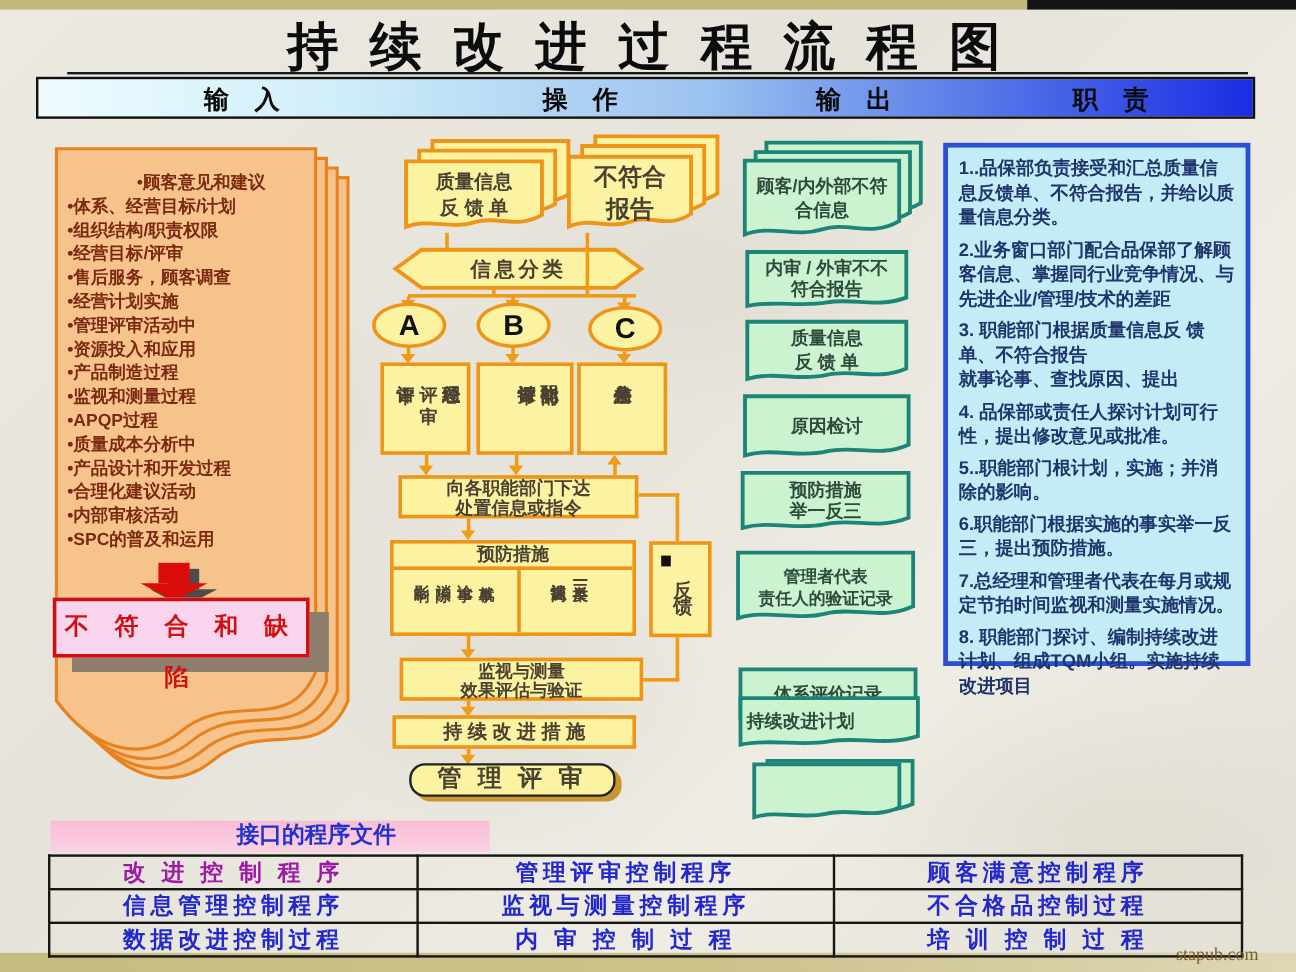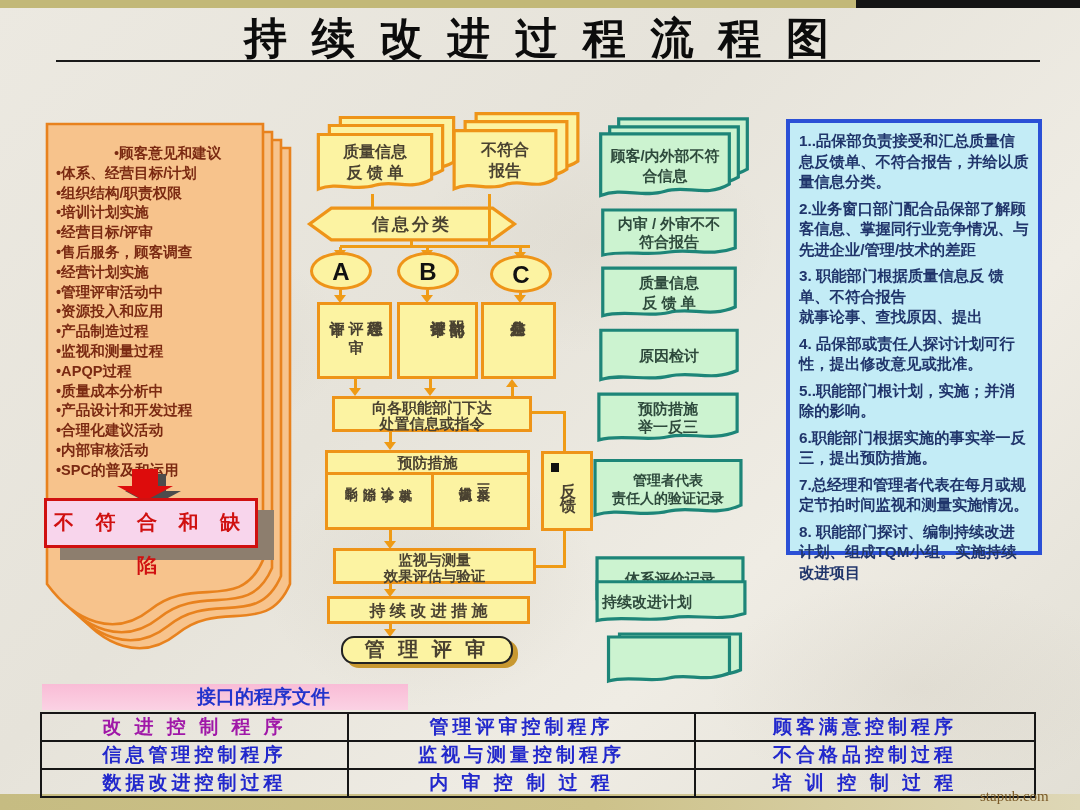--- a/index.html
+++ b/index.html
@@ -13,21 +13,21 @@
       radial-gradient(240px 180px at 40% 72%, rgba(150,140,120,.10), transparent 70%),
       radial-gradient(300px 160px at 85% 85%, rgba(160,150,130,.10), transparent 70%);}
   .abs{position:absolute;}
   
   .strip-top-khaki{left:0;top:0;width:856px;height:8px;background:#c2b878;}
   .strip-top-black{left:856px;top:0;width:224px;height:8px;background:#141414;}
   .strip-bottom{left:0;top:794px;width:1080px;height:16px;
     background:linear-gradient(90deg,#c6bc82,#cdc28a 55%,#ded7b6);}
   
   .title{left:0;top:10px;width:1080px;text-align:center;font-size:43px;font-weight:900;
-    color:#0c0c0c;letter-spacing:7px;font-family:Liberation Serif, serif;}
+    color:#0c0c0c;letter-spacing:7px;font-family:Liberation Sans, sans-serif;}
   .title-rule{left:56px;top:60px;width:984px;height:2px;background:#1a1a1a;}
   
   .header-bar{left:30px;top:64px;width:1012px;height:31px;border:2px solid #111;
     background:linear-gradient(90deg,#eefcff 0%,#cfeef9 25%,#9cc2f0 55%,#5577e8 78%,#1c2ce4 100%);}
   .header-bar span{position:absolute;top:3px;font-size:21px;font-weight:900;color:#0a0a0a;}
   
   .sheet{overflow:visible;}
   .sheet svg{overflow:visible;display:block;}
   
   .left-list{left:56px;top:144px;width:212px;color:#7b2a12;font-weight:700;font-size:14.6px;line-height:19.8px;}
@@ -38,21 +38,21 @@
   .arrow-head{left:117px;top:486px;width:0;height:0;border-left:28px solid transparent;
      border-right:28px solid transparent;border-top:15px solid #dd0c0c;}
   .arrow-head-sh{left:125px;top:491px;width:0;height:0;border-left:28px solid transparent;
      border-right:28px solid transparent;border-top:15px solid #4c4c4c;}
   .defect-sh{left:60px;top:510px;width:214px;height:50px;background:#8d7e6e;}
   .defect-box{left:44px;top:498px;width:214px;height:50px;background:#f8d5ec;border:3px solid #d01010;
      box-sizing:border-box;text-align:center;line-height:43px;font-size:20px;font-weight:900;
      color:#d01010;letter-spacing:8px;}
   
   .ybox{background:#fcf3a2;border:3px solid #ee9418;box-sizing:border-box;color:#4a4231;}
-  .doc{position:absolute;}
+  .doc{position:absolute;margin-left:20px;}
   .doc svg{position:absolute;left:0;top:0;width:100%;height:100%;overflow:visible;}
   .doc .doc-text{position:relative;width:100%;height:100%;display:flex;align-items:center;
      justify-content:center;text-align:center;font-weight:700;white-space:pre-line;}
   .p-yellow{fill:#fcf3a2;stroke:#ee9418;stroke-width:3.2;vector-effect:non-scaling-stroke;}
   .p-green{fill:#ccf3d0;stroke:#1d8578;stroke-width:3.2;vector-effect:non-scaling-stroke;}
   .p-sheet{fill:#f7c38c;stroke:#e8821e;stroke-width:2.6;vector-effect:non-scaling-stroke;}
   .ellipse{border-radius:50%;background:#fcf3a2;border:3px solid #ee9418;box-sizing:border-box;
      text-align:center;font-weight:900;color:#111;}
   .vtext{writing-mode:vertical-rl;text-orientation:upright;white-space:pre;font-weight:700;}
   .ol{position:absolute;background:#ef9b16;}
@@ -84,20 +84,26 @@
 
 <div id="page">
 
   <div class="abs strip-top-khaki"></div>
   <div class="abs strip-top-black"></div>
   <div class="abs strip-bottom"></div>
 
   <div class="abs title">持 续 改 进 过 程 流 程 图</div>
   <div class="abs title-rule"></div>
 
+  <div class="abs header-bar">
+    <span style="left:138px">输　入</span>
+    <span style="left:420px">操　作</span>
+    <span style="left:648px">输　出</span>
+    <span style="left:862px">职　责</span>
+  </div>
 
   <div class="abs sheet" style="left:72px;top:146px;width:220px;height:520px">
     <svg width="220" height="520">
         <path class="p-sheet" d="M2,2 H218 V438 C195,492 148,452 105,488 C70,516 30,500 2,462 Z"></path>
       </svg>
     </div>
   <div class="abs sheet" style="left:63px;top:138px;width:220px;height:520px">
     <svg width="220" height="520">
         <path class="p-sheet" d="M2,2 H218 V438 C195,492 148,452 105,488 C70,516 30,500 2,462 Z"></path>
       </svg>
@@ -110,21 +116,20 @@
   <div class="abs sheet" style="left:45px;top:122px;width:220px;height:520px">
     <svg width="220" height="520">
         <path class="p-sheet" d="M2,2 H218 V438 C195,492 148,452 105,488 C70,516 30,500 2,462 Z"></path>
       </svg>
     </div>
 
   <div class="abs left-list">
     <div class="li indent">•顾客意见和建议</div>
     <div class="li">•体系、经营目标/计划</div>
     <div class="li">•组织结构/职责权限</div>
-    <div class="li">•培训计划实施</div>
     <div class="li">•经营目标/评审</div>
     <div class="li">•售后服务，顾客调查</div>
     <div class="li">•经营计划实施</div>
     <div class="li">•管理评审活动中</div>
     <div class="li">•资源投入和应用</div>
     <div class="li">•产品制造过程</div>
     <div class="li">•监视和测量过程</div>
     <div class="li">•APQP过程</div>
     <div class="li">•质量成本分析中</div>
     <div class="li">•产品设计和开发过程</div>
@@ -165,21 +170,21 @@
     </div>
   <div class="doc" style="left:463px;top:119px;width:106px;height:66px">
     <svg viewBox="0 0 100 50" preserveAspectRatio="none">
         <path class="p-yellow" d="M2,2 H98 V38 C80,48 66,38 50,43 C34,48 18,40 2,46 Z"></path>
       </svg>
     </div>
   <div class="doc" style="left:452px;top:128px;width:106px;height:66px">
     <svg viewBox="0 0 100 50" preserveAspectRatio="none">
         <path class="p-yellow" d="M2,2 H98 V38 C80,48 66,38 50,43 C34,48 18,40 2,46 Z"></path>
       </svg>
-    <div class="doc-text flow-text prelines" style="font-size:16px">不符合
+    <div class="doc-text flow-text prelines" style="font-size:20px">不符合
 报告</div>
     </div>
 
   <div class="doc" style="left:303px;top:206px;width:218px;height:36px">
     <svg viewBox="0 0 100 50" preserveAspectRatio="none">
         <polygon class="p-yellow" points="3,25 13,3 87,3 97,25 87,47 13,47"></polygon>
       </svg>
     <div class="doc-text flow-text" style="font-size:17px;letter-spacing:3px">信息分类</div>
     </div>
 

